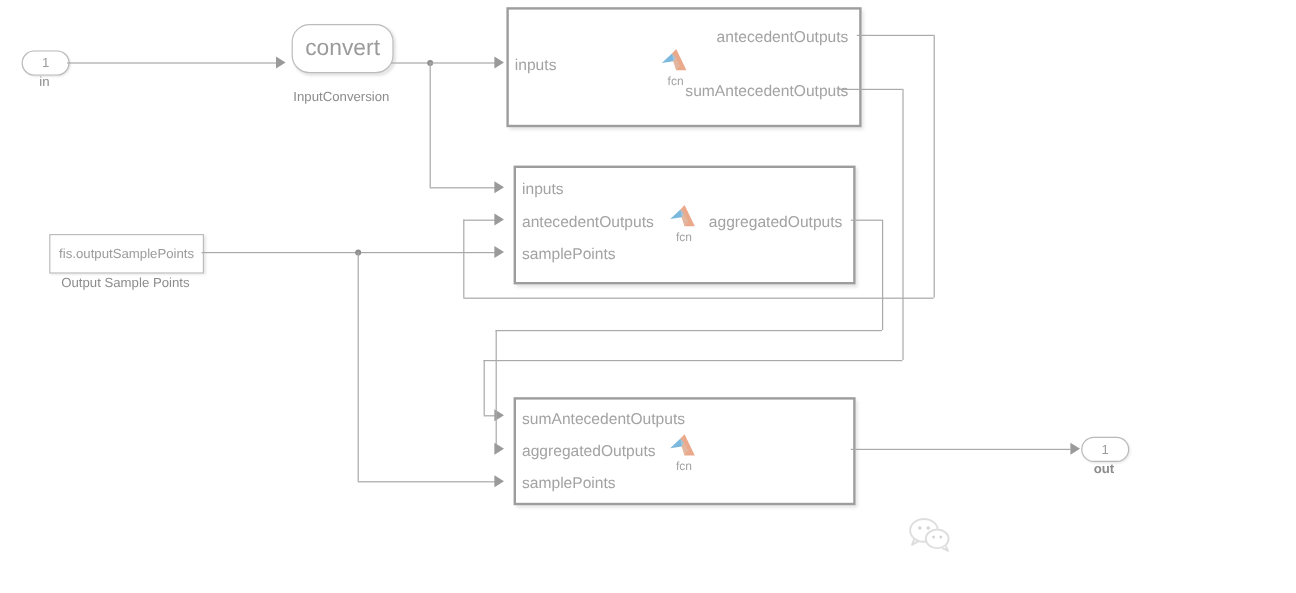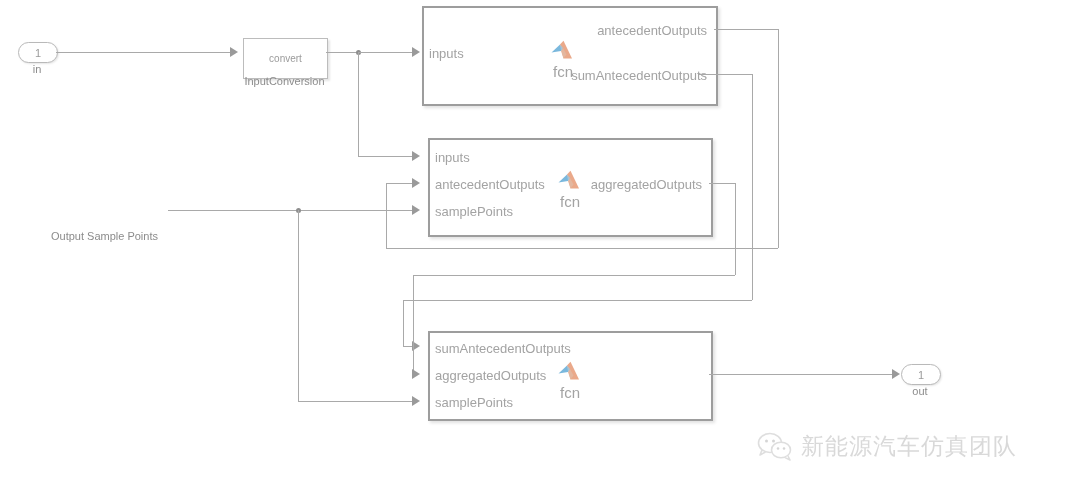--- a/index.html
+++ b/index.html
@@ -99,21 +99,21 @@
   .pin-label.out { text-align: right; }
 
   .fcn-wrap {
     position: absolute;
     display: flex;
     flex-direction: column;
     align-items: center;
   }
   .fcn-caption {
     color: #a3a3a3;
-    font-size: 15px;
+    font-size: 10px;
     margin-top: 1px;
   }
 
   
   #watermark {
     position: absolute;
     display: flex;
     align-items: center;
     gap: 8px;
     opacity: 0.92;
@@ -132,21 +132,21 @@
 <div id="canvas">
 
   <div class="port" style="left:18px; top:42px; width:38px; height:19px;">
     <span>1</span>
   </div>
   <div class="port-caption" style="left:18px; top:63px; width:38px;">in</div>
 
   <div class="wire-h" style="left:56px; top:52px; width:174px;"></div>
   <div class="arrow" style="left:230px; top:47px;"></div>
 
-  <div class="sblock" style="left:243px; top:38px; width:83px; height:39px; font-size:10px;">
+  <div class="sblock" style="left:243px; top:20px; width:83px; height:39px; font-size:19px;border-radius:15px;">
     <span>convert</span>
   </div>
   <div class="sblock-label" style="left:203px; top:75px; width:163px;">InputConversion</div>
 
   <div class="wire-h" style="left:326px; top:52px; width:34px;"></div>
   <div class="junction" style="left:356px; top:50px;"></div>
   <div class="wire-h" style="left:358px; top:52px; width:56px;"></div>
   <div class="arrow" style="left:412px; top:47px;"></div>
 
   <div class="wire-v" style="left:358px; top:52px; height:104px;"></div>
@@ -189,20 +189,23 @@
   <div class="fcn-wrap" style="left:553px; top:361px; width:34px;">
     <svg width="26" height="22" viewBox="0 0 26 22">
       <path d="M1.5 12.5 L10 4.5 L13 8 L11 11 Z" fill="#7ab8dd"></path>
       <path d="M10 4.5 L13.5 0.8 L22 18.5 L13.5 18.5 Z" fill="#eaa98a"></path>
       <path d="M11 11 L13 8 L16.5 14.5 L13.5 18.5 Z" fill="#e3b79f"></path>
       <path d="M10 4.5 L13 8 L11 11 Z" fill="#9ec8e0" opacity="0.85"></path>
     </svg>
     <span class="fcn-caption">fcn</span>
   </div>
 
+  <div class="sblock" style="left:41px; top:195px; width:127px; height:31px; font-size:11px;">
+    <span>fis.outputSamplePoints</span>
+  </div>
   <div class="sblock-label" style="left:28px; top:230px; width:153px;">Output Sample Points</div>
 
   <div class="wire-h" style="left:168px; top:210px; width:246px;"></div>
   <div class="junction" style="left:296px; top:208px;"></div>
   <div class="arrow" style="left:412px; top:205px;"></div>
 
   <div class="wire-v" style="left:298px; top:210px; height:191px;"></div>
   <div class="wire-h" style="left:298px; top:401px; width:116px;"></div>
   <div class="arrow" style="left:412px; top:396px;"></div>
 
@@ -225,29 +228,28 @@
   <div class="wire-h" style="left:413px; top:275px; width:322px;"></div>
   <div class="wire-v" style="left:413px; top:275px; height:99px;"></div>
   <div class="wire-h" style="left:413px; top:374px; width:2px;"></div>
   <div class="arrow" style="left:412px; top:369px;"></div>
 
   <div class="wire-h" style="left:709px; top:374px; width:183px;"></div>
   <div class="arrow" style="left:892px; top:369px;"></div>
   <div class="port" style="left:901px; top:364px; width:38px; height:19px;">
     <span>1</span>
   </div>
-  <div class="port-caption" style="left:901px; top:385px; width:38px;">out</div>
+  <div class="port-caption" style="left:901px; top:385px; width:38px;font-weight:bold;">out</div>
 
   <div id="watermark" style="left:757px; top:431px;">
     <svg width="36" height="30" viewBox="0 0 36 30">
       <ellipse cx="13" cy="11" rx="11.5" ry="9.5" fill="none" stroke="#dcdcdc" stroke-width="1.6"></ellipse>
       <path d="M5 18 L3 23 L8.5 20" fill="none" stroke="#dcdcdc" stroke-width="1.6" stroke-linejoin="round"></path>
       <circle cx="9.5" cy="9" r="1.5" fill="#d2d2d2"></circle>
       <circle cx="16.5" cy="9" r="1.5" fill="#d2d2d2"></circle>
       <ellipse cx="24" cy="18" rx="9.5" ry="7.8" fill="#ffffff" stroke="#dcdcdc" stroke-width="1.6"></ellipse>
       <path d="M31 24 L33 28 L28 25.6" fill="#ffffff" stroke="#dcdcdc" stroke-width="1.6" stroke-linejoin="round"></path>
       <circle cx="21" cy="16.5" r="1.25" fill="#d2d2d2"></circle>
       <circle cx="27" cy="16.5" r="1.25" fill="#d2d2d2"></circle>
     </svg>
-    <span class="wm-text">新能源汽车仿真团队</span>
   </div>
 
 </div>
 
 </body></html>

